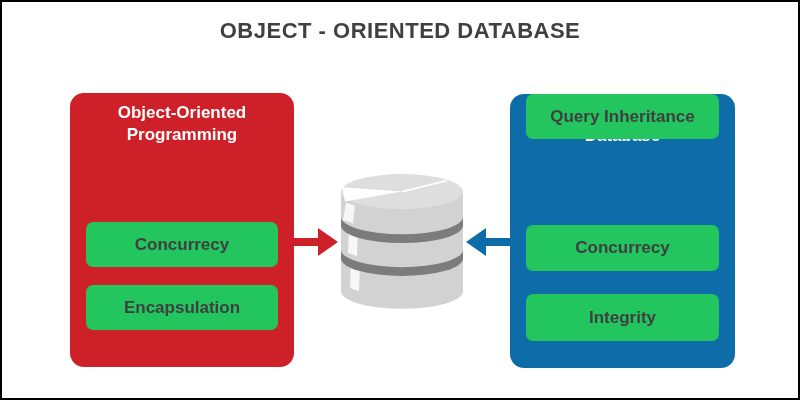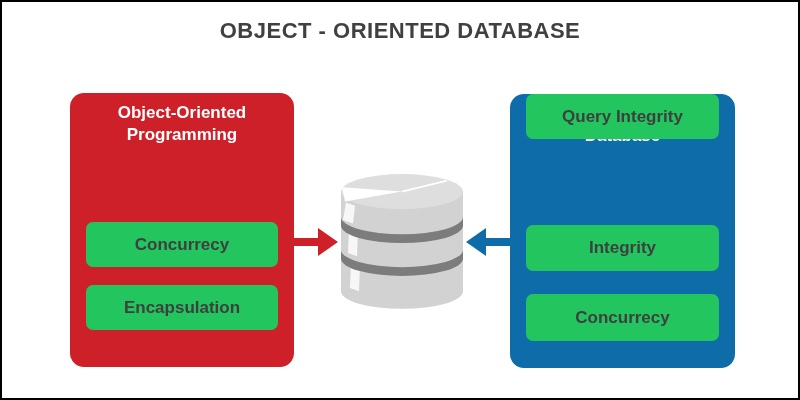--- a/index.html
+++ b/index.html
@@ -105,23 +105,23 @@
     </div>
     <div class="item">Concurrecy</div>
     <div class="item">Encapsulation</div>
   </div>
 
   <div class="panel panel-right">
     <div class="panel-title">
       <div>Relational</div>
       <div>Database</div>
     </div>
+    <div class="item">Concurrecy</div>
     <div class="item">Integrity</div>
-    <div class="item">Concurrecy</div>
-    <div class="item">Query Integrity</div>
+    <div class="item">Query Inheritance</div>
   </div>
 
   <svg class="arrow arrow-red" viewBox="0 0 44 28" preserveAspectRatio="none">
     <polygon class="fill-red" points="0,10 24,10 24,0 44,14 24,28 24,18 0,18"></polygon>
   </svg>
 
   <svg class="arrow arrow-blue" viewBox="0 0 44 28" preserveAspectRatio="none">
     <polygon class="fill-blue" points="44,10 20,10 20,0 0,14 20,28 20,18 44,18"></polygon>
   </svg>
 

